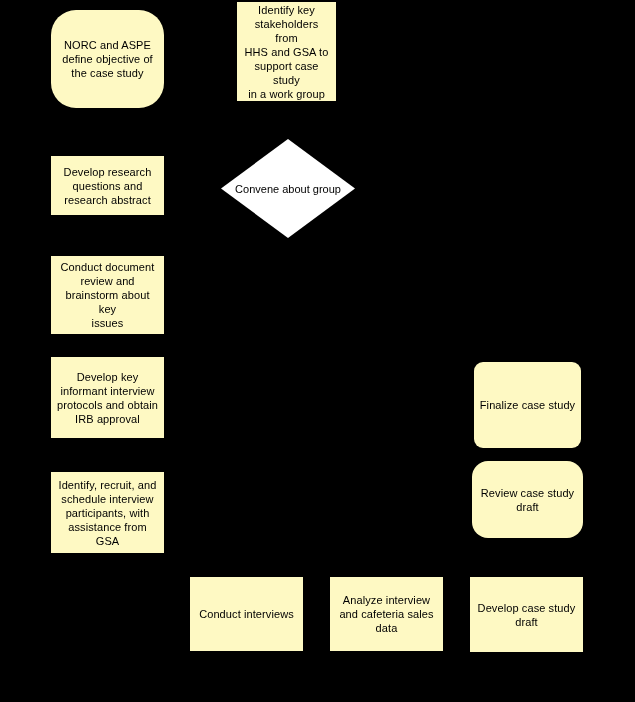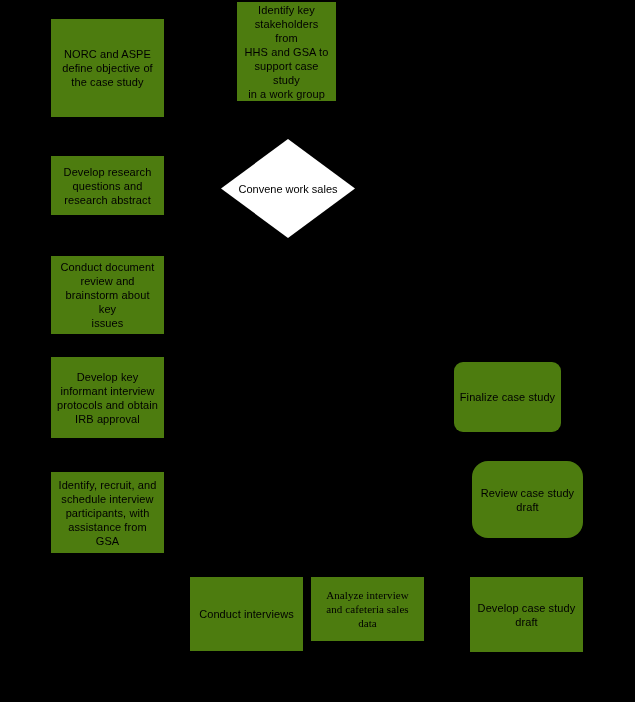--- a/index.html
+++ b/index.html
@@ -10,21 +10,21 @@
   #canvas {
     position: relative;
     width: 635px;
     height: 702px;
     background: #000000;
     overflow: hidden;
     font-family: "Liberation Sans", sans-serif;
   }
   .node {
     position: absolute;
-    background: #4d7c0f;
+    background: #fef9c3;
     color: #000000;
     box-sizing: border-box;
     display: flex;
     align-items: center;
     justify-content: center;
     text-align: center;
     font-size: 11px;
     line-height: 14px;
     padding: 2px 5px;
     letter-spacing: 0.1px;
@@ -58,21 +58,21 @@
     font-size: 11px;
     line-height: 14px;
     white-space: pre-line;
   }
 </style>
 </head>
 <body>
 
 <div id="canvas">
 
-  <div class="node" style="left: 51px; top: 19px; width: 113px; height: 98px;">
+  <div class="node" style="left: 51px; top: 10px; width: 113px; height: 98px; border-radius: 25px;">
     <span class="label">NORC and ASPE
 define objective of
 the case study</span>
   </div>
 
   <div class="node" style="left: 237px; top: 2px; width: 99px; height: 99px;">
     <span class="label">Identify key
 stakeholders from
 HHS and GSA to
 support case study
@@ -80,59 +80,59 @@
   </div>
 
   <div class="node" style="left: 51px; top: 156px; width: 113px; height: 59px;">
     <span class="label">Develop research
 questions and
 research abstract</span>
   </div>
 
   <div class="diamond" style="left: 221px; top: 139px; width: 134px; height: 99px;">
     <div class="shape"></div>
-    <div class="label">Convene work sales</div>
+    <div class="label">Convene about group</div>
   </div>
 
   <div class="node" style="left: 51px; top: 357px; width: 113px; height: 81px;">
     <span class="label">Develop key
 informant interview
 protocols and obtain
 IRB approval</span>
   </div>
 
   <div class="node" style="left: 51px; top: 256px; width: 113px; height: 78px;">
     <span class="label">Conduct document
 review and
 brainstorm about key
 issues</span>
   </div>
 
-  <div class="node rounded" style="left: 454px; top: 362px; width: 107px; height: 70px; align-items: center;">
+  <div class="node rounded" style="left: 474px; top: 362px; width: 107px; height: 86px; align-items: center;">
     <span class="label">Finalize case study</span>
   </div>
 
   <div class="node" style="left: 51px; top: 472px; width: 113px; height: 81px;">
     <span class="label">Identify, recruit, and
 schedule interview
 participants, with
 assistance from GSA</span>
   </div>
 
   <div class="node" style="left: 472px; top: 461px; width: 111px; height: 77px; border-radius: 16px;">
     <span class="label">Review case study
 draft</span>
   </div>
 
 
   <div class="node" style="left: 190px; top: 577px; width: 113px; height: 74px;">
     <span class="label">Conduct interviews</span>
   </div>
 
-  <div class="node" style="left: 311px; top: 577px; width: 113px; height: 64px; font-family: Liberation Serif, serif;">
+  <div class="node" style="left: 330px; top: 577px; width: 113px; height: 74px;">
     <span class="label">Analyze interview
 and cafeteria sales
 data</span>
   </div>
 
   <div class="node" style="left: 470px; top: 577px; width: 113px; height: 75px; text-align: center;">
     <span class="label">Develop case study
 draft</span>
   </div>
 

